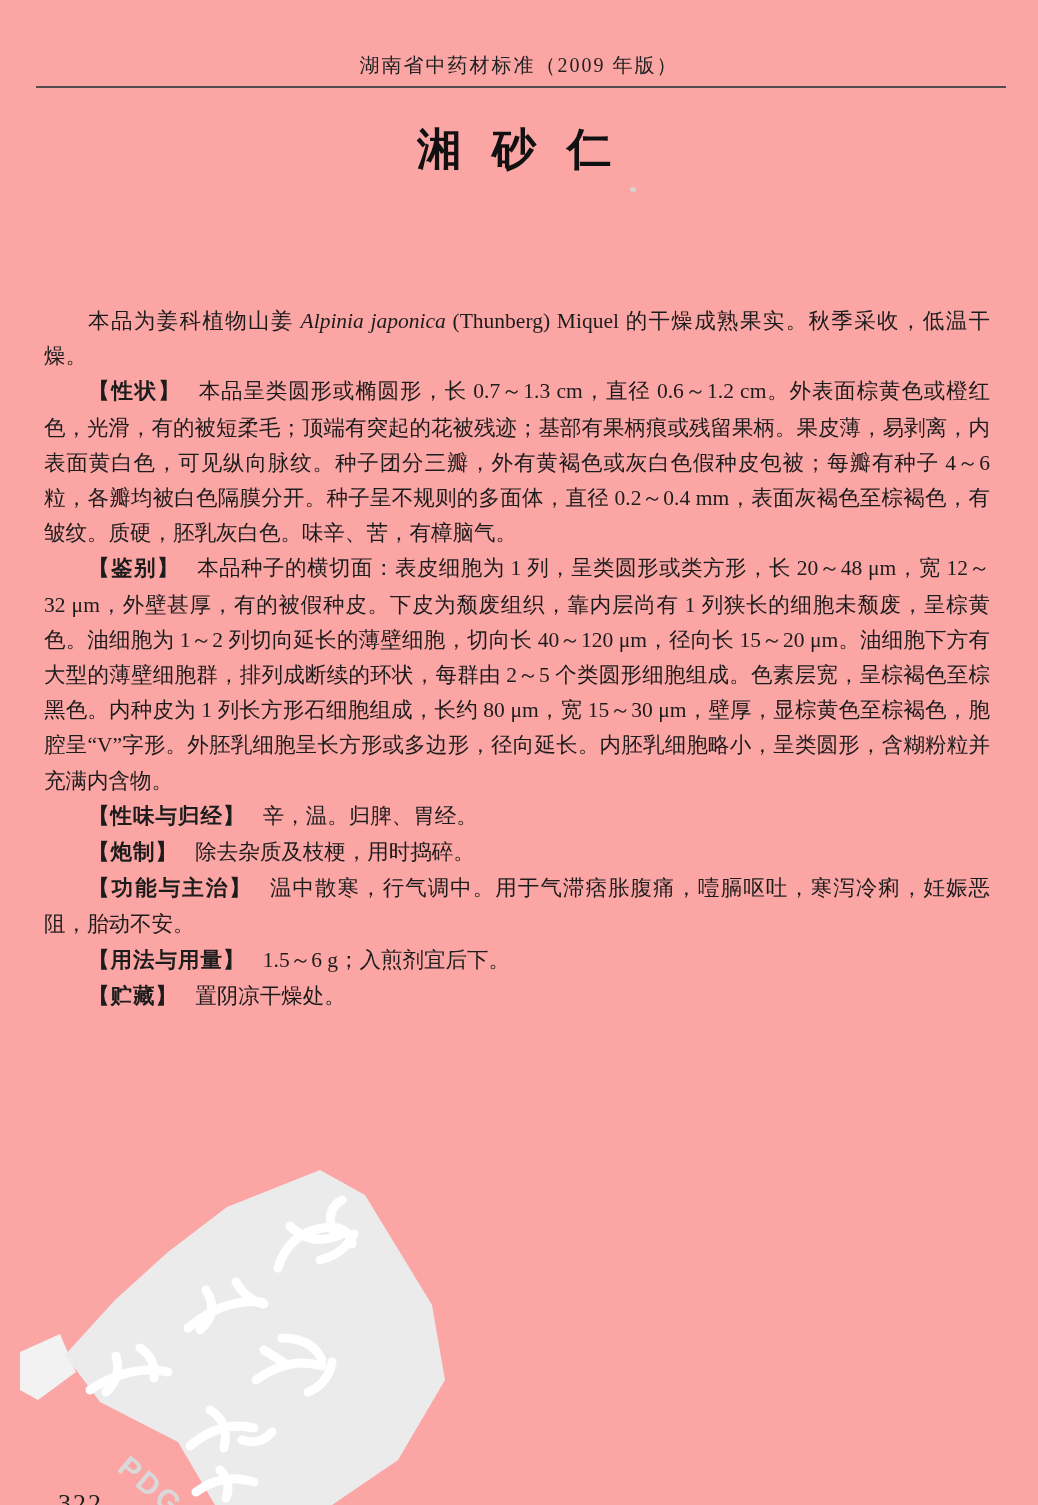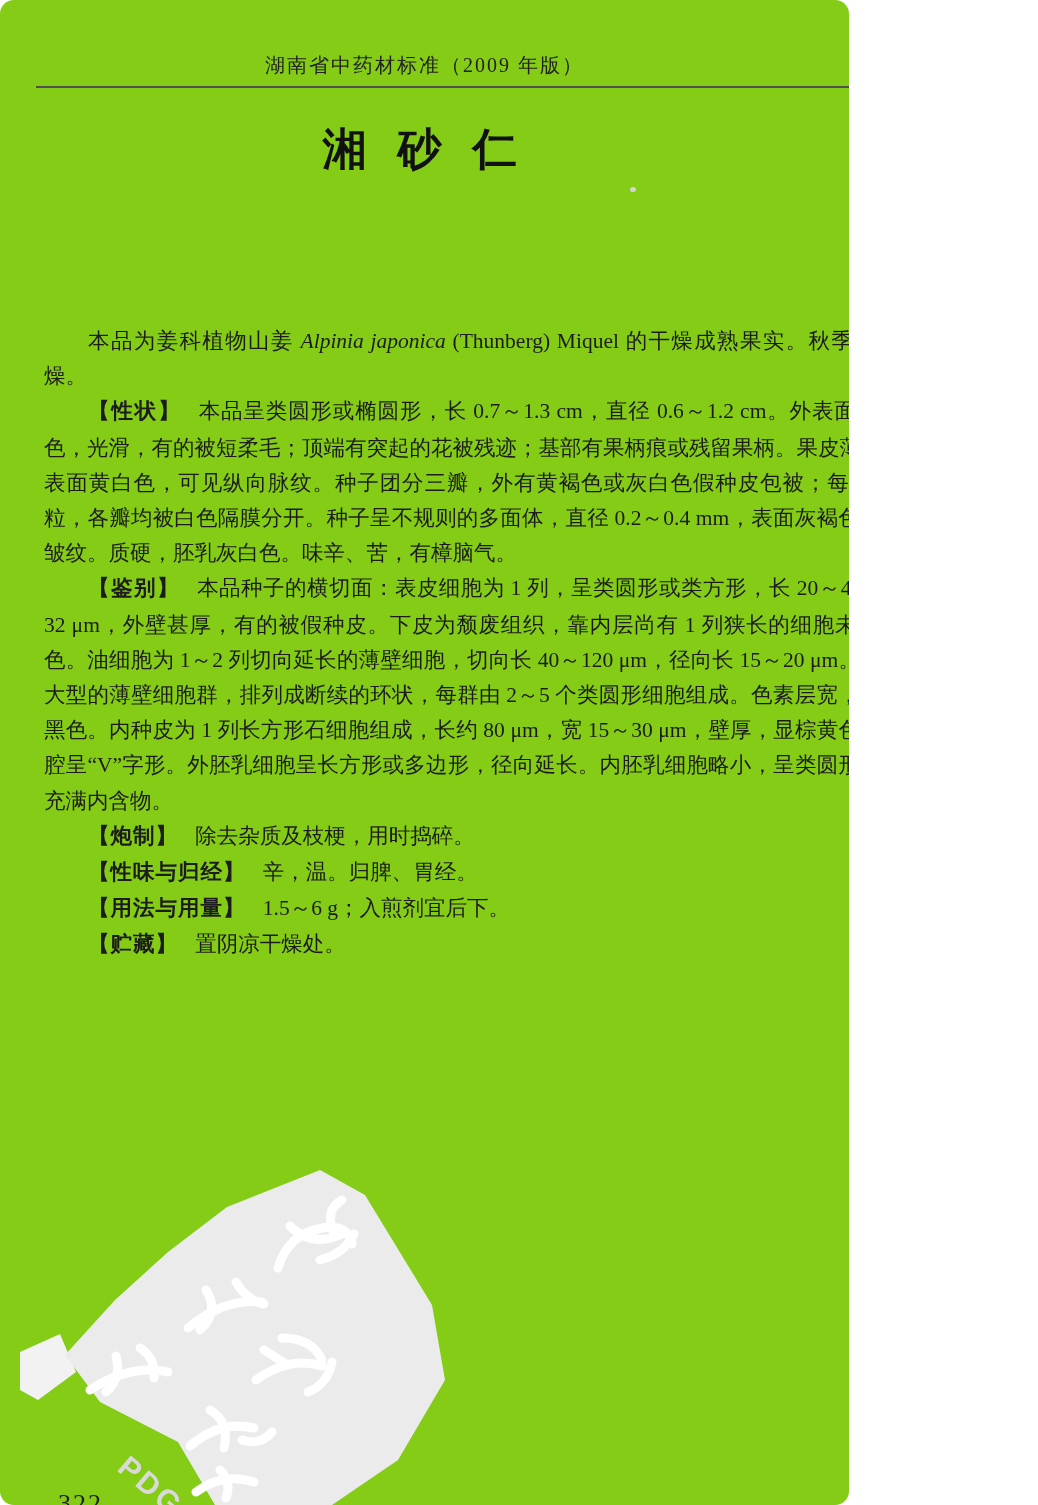--- a/index.html
+++ b/index.html
@@ -1,23 +1,22 @@
 <!DOCTYPE html>
 <html><head>
 <meta charset="utf-8">
 <style>
   html,body{margin:0;padding:0;background:#ffffff;}
   .page{
     position:relative;
-    width:849px;height:1505px;
-    background:#84cc16;
+    width:1038px;height:1505px;
+    background:#fca5a5;
     overflow:hidden;
     font-family:"Liberation Serif","DejaVu Serif",serif;
     color:#1c1c1c;
-    border-radius:14px;
   }
   .running-head{
     position:absolute;top:52px;left:0;width:100%;
     text-align:center;font-size:20px;letter-spacing:2px;color:#222;
   }
   .rule{
     position:absolute;top:86px;left:36px;width:970px;height:2px;
     background:#4f4f4f;
   }
   .zh-title{
@@ -31,21 +30,21 @@
     font-family:"Liberation Sans","DejaVu Sans",sans-serif;
     font-weight:400;color:#1a1a1a;
   }
   .latin-title{
     position:absolute;top:262px;left:0;width:100%;
     text-align:center;font-size:26px;font-weight:bold;
     letter-spacing:0.5px;word-spacing:5px;color:#111;
   }
   .bodytext{
     position:absolute;top:304px;left:44px;width:946px;
-    font-size:21.5px;line-height:35.2px;text-align:justify;margin-top:20px;
+    font-size:21.5px;line-height:35.2px;text-align:justify;
   }
   .bodytext p{margin:0;text-indent:2.05em;}
   .sec-label{
     font-family:Liberation Mono, monospace;
     font-weight:bold;margin-right:0.8em;letter-spacing:1px;
   }
   .binomial{font-style:italic;}
   .speck{
     position:absolute;left:630px;top:187px;width:6px;height:5px;
     background:#d4d4d4;border-radius:50%;
@@ -71,24 +70,25 @@
   <h1 class="zh-title">湘 砂 仁</h1>
   <div class="speck"></div>
 
   <div class="bodytext">
     <p><span>本品为姜科植物山姜 </span><span class="binomial">Alpinia japonica</span><span> (Thunberg) Miquel 的干燥成熟果实。秋季采收，低温干燥。</span></p>
 
     <p><span class="sec-label">【性状】</span><span>本品呈类圆形或椭圆形，长 0.7～1.3 cm，直径 0.6～1.2 cm。外表面棕黄色或橙红色，光滑，有的被短柔毛；顶端有突起的花被残迹；基部有果柄痕或残留果柄。果皮薄，易剥离，内表面黄白色，可见纵向脉纹。种子团分三瓣，外有黄褐色或灰白色假种皮包被；每瓣有种子 4～6 粒，各瓣均被白色隔膜分开。种子呈不规则的多面体，直径 0.2～0.4 mm，表面灰褐色至棕褐色，有皱纹。质硬，胚乳灰白色。味辛、苦，有樟脑气。</span></p>
 
     <p><span class="sec-label">【鉴别】</span><span>本品种子的横切面：表皮细胞为 1 列，呈类圆形或类方形，长 20～48 μm，宽 12～32 μm，外壁甚厚，有的被假种皮。下皮为颓废组织，靠内层尚有 1 列狭长的细胞未颓废，呈棕黄色。油细胞为 1～2 列切向延长的薄壁细胞，切向长 40～120 μm，径向长 15～20 μm。油细胞下方有大型的薄壁细胞群，排列成断续的环状，每群由 2～5 个类圆形细胞组成。色素层宽，呈棕褐色至棕黑色。内种皮为 1 列长方形石细胞组成，长约 80 μm，宽 15～30 μm，壁厚，显棕黄色至棕褐色，胞腔呈“V”字形。外胚乳细胞呈长方形或多边形，径向延长。内胚乳细胞略小，呈类圆形，含糊粉粒并充满内含物。</span></p>
 
+    <p><span class="sec-label">【性味与归经】</span><span>辛，温。归脾、胃经。</span></p>
+
     <p><span class="sec-label">【炮制】</span><span>除去杂质及枝梗，用时捣碎。</span></p>
 
-    <p><span class="sec-label">【性味与归经】</span><span>辛，温。归脾、胃经。</span></p>
-
+    <p><span class="sec-label">【功能与主治】</span><span>温中散寒，行气调中。用于气滞痞胀腹痛，噎膈呕吐，寒泻冷痢，妊娠恶阻，胎动不安。</span></p>
 
     <p><span class="sec-label">【用法与用量】</span><span>1.5～6 g；入煎剂宜后下。</span></p>
 
     <p><span class="sec-label">【贮藏】</span><span>置阴凉干燥处。</span></p>
   </div>
 
   <svg class="watermark" viewBox="0 0 430 365" xmlns="http://www.w3.org/2000/svg">
 
     <polygon points="0,212 40,194 56,232 18,260 0,250" fill="#f2f2f2"></polygon>
 

